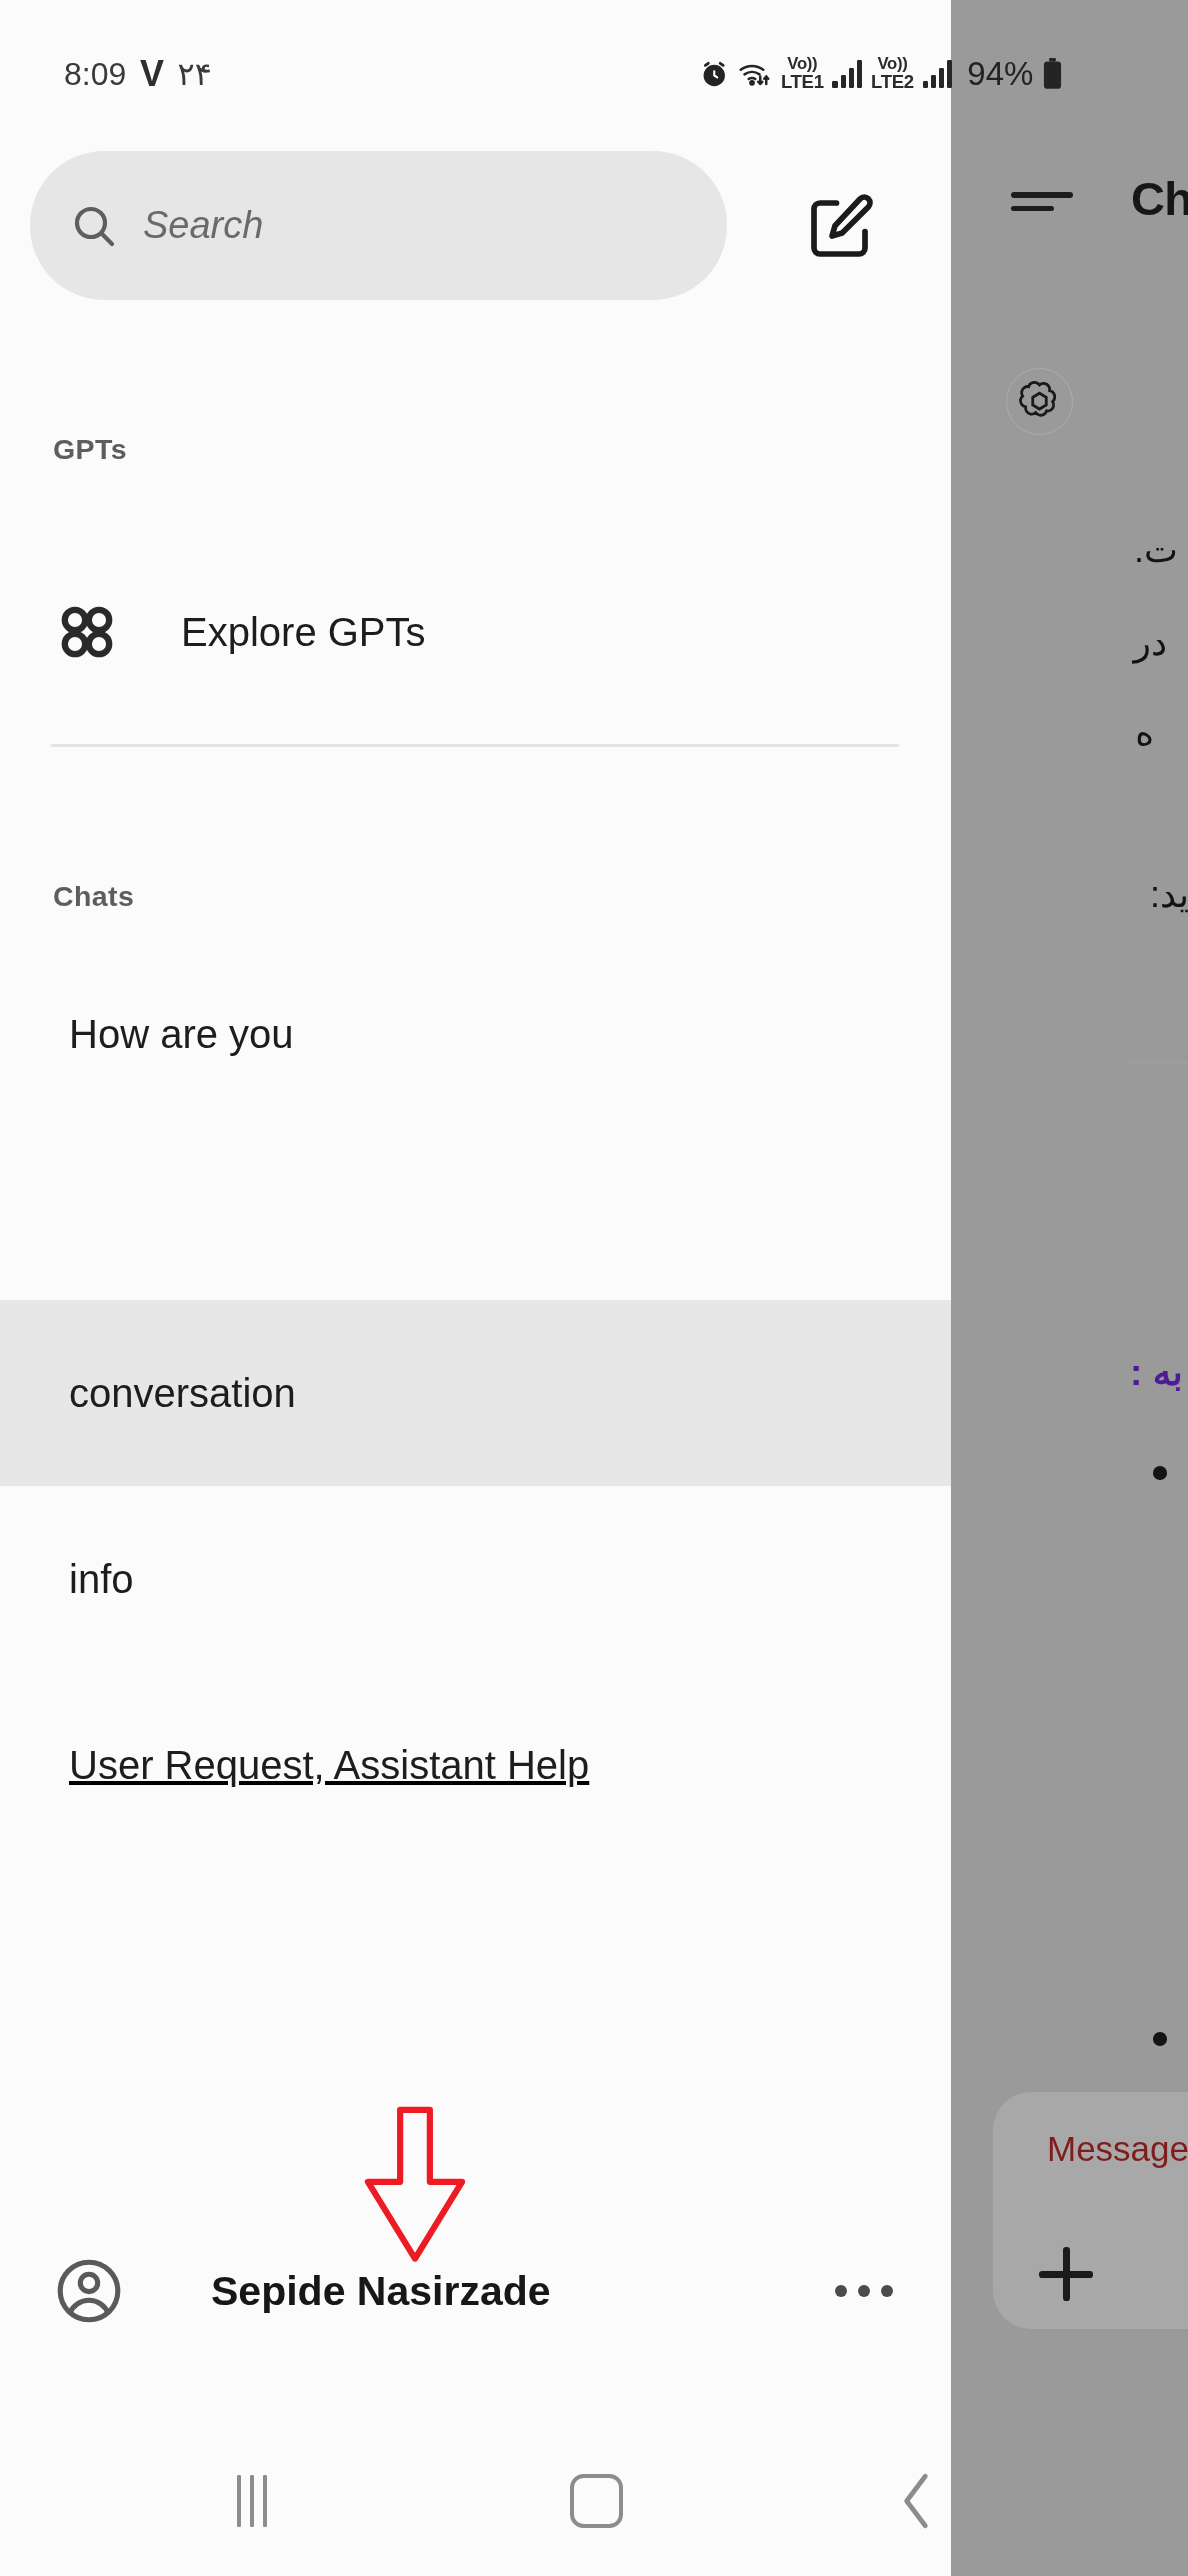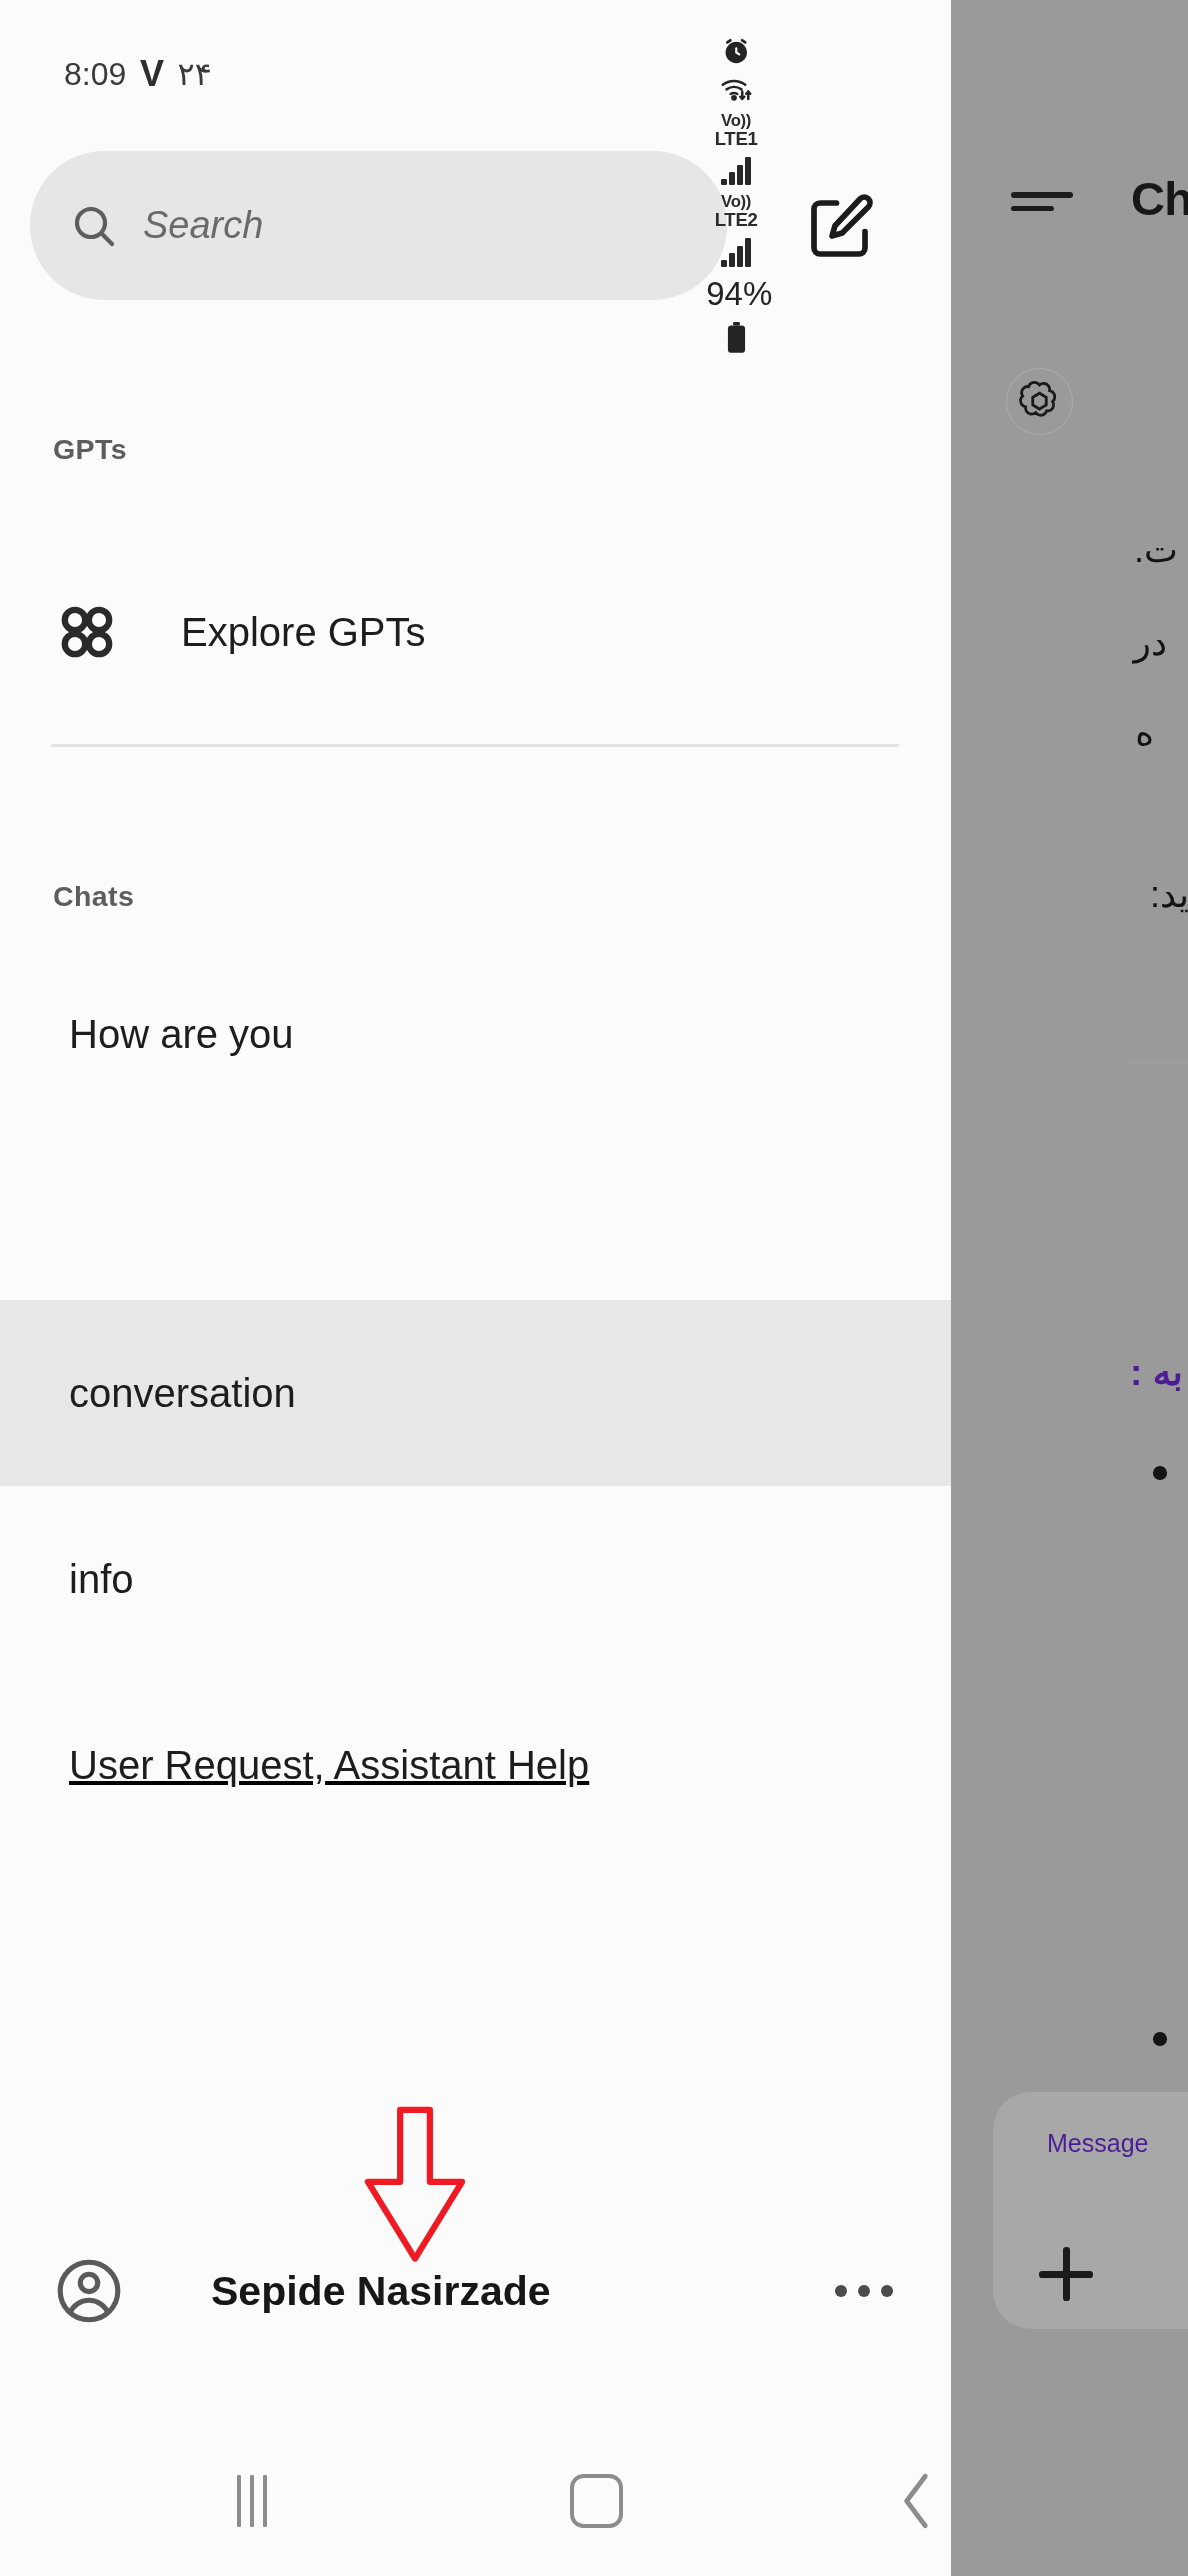--- a/index.html
+++ b/index.html
@@ -54,21 +54,21 @@
     background:#151515; left:1153px;
   }
   .bullet-1 { top:1466px; }
   .bullet-2 { top:2032px; }
   .composer {
     position:absolute; left:993px; top:2092px; width:260px; height:237px;
     background:#a8a8a8; border-radius:38px;
   }
   .composer-placeholder {
     position:absolute; left:1047px; top:2129px;
-    font-size:25px; color:#4c1d95; white-space:nowrap;
+    font-size:35px; color:#7f1d1d; white-space:nowrap;
   }
   .plus-btn { position:absolute; left:1039px; top:2247px; width:54px; height:54px; }
   .plus-btn::before, .plus-btn::after {
     content:""; position:absolute; background:#1b1b1b; border-radius:3.1px;
   }
   .plus-btn::before { left:0; top:24px; width:54px; height:6.8px; }
   .plus-btn::after  { left:24px; top:0; width:6.8px; height:54px; }
 
   
   .sidebar {
@@ -77,21 +77,21 @@
   }
   .statusbar { position:absolute; left:0; top:37px; width:1189px; height:74px; z-index:7; }
   .sb-left {
     position:absolute; left:64px; top:0;
     display:flex; align-items:center; gap:13.6px;
     font-size:32px; color:#3a3a3a; height:74px;
   }
   .sb-v-glyph { font-size:36px; font-weight:700; color:#2e2e2e; transform:scaleX(-1); display:inline-block; }
   .sb-right {
     position:absolute; left:700px; top:0; height:74px;
-    display:flex; align-items:center; gap:8.7px; color:#2b2b2b;flex-direction:column;
+    display:flex; align-items:center; gap:8.7px; color:#2b2b2b;
   }
   .sb-volte { display:flex; flex-direction:column; align-items:center; line-height:1; }
   .sb-volte .vo { font-size:16.7px; font-weight:700; letter-spacing:-0.3px; }
   .sb-volte .lte { font-size:18.6px; font-weight:700; letter-spacing:-0.3px; }
   .bars { display:flex; align-items:flex-end; gap:2.5px; height:28.5px; }
   .bars i { display:block; width:5.6px; background:#262626; border-radius:1.2px; }
   .bars i:nth-child(1){ height:6.8px; } .bars i:nth-child(2){ height:13.6px; }
   .bars i:nth-child(3){ height:20.4px; } .bars i:nth-child(4){ height:28.5px; }
   .batt-text { font-size:33px; font-weight:400; color:#232323; margin-left:6.2px; }
 

